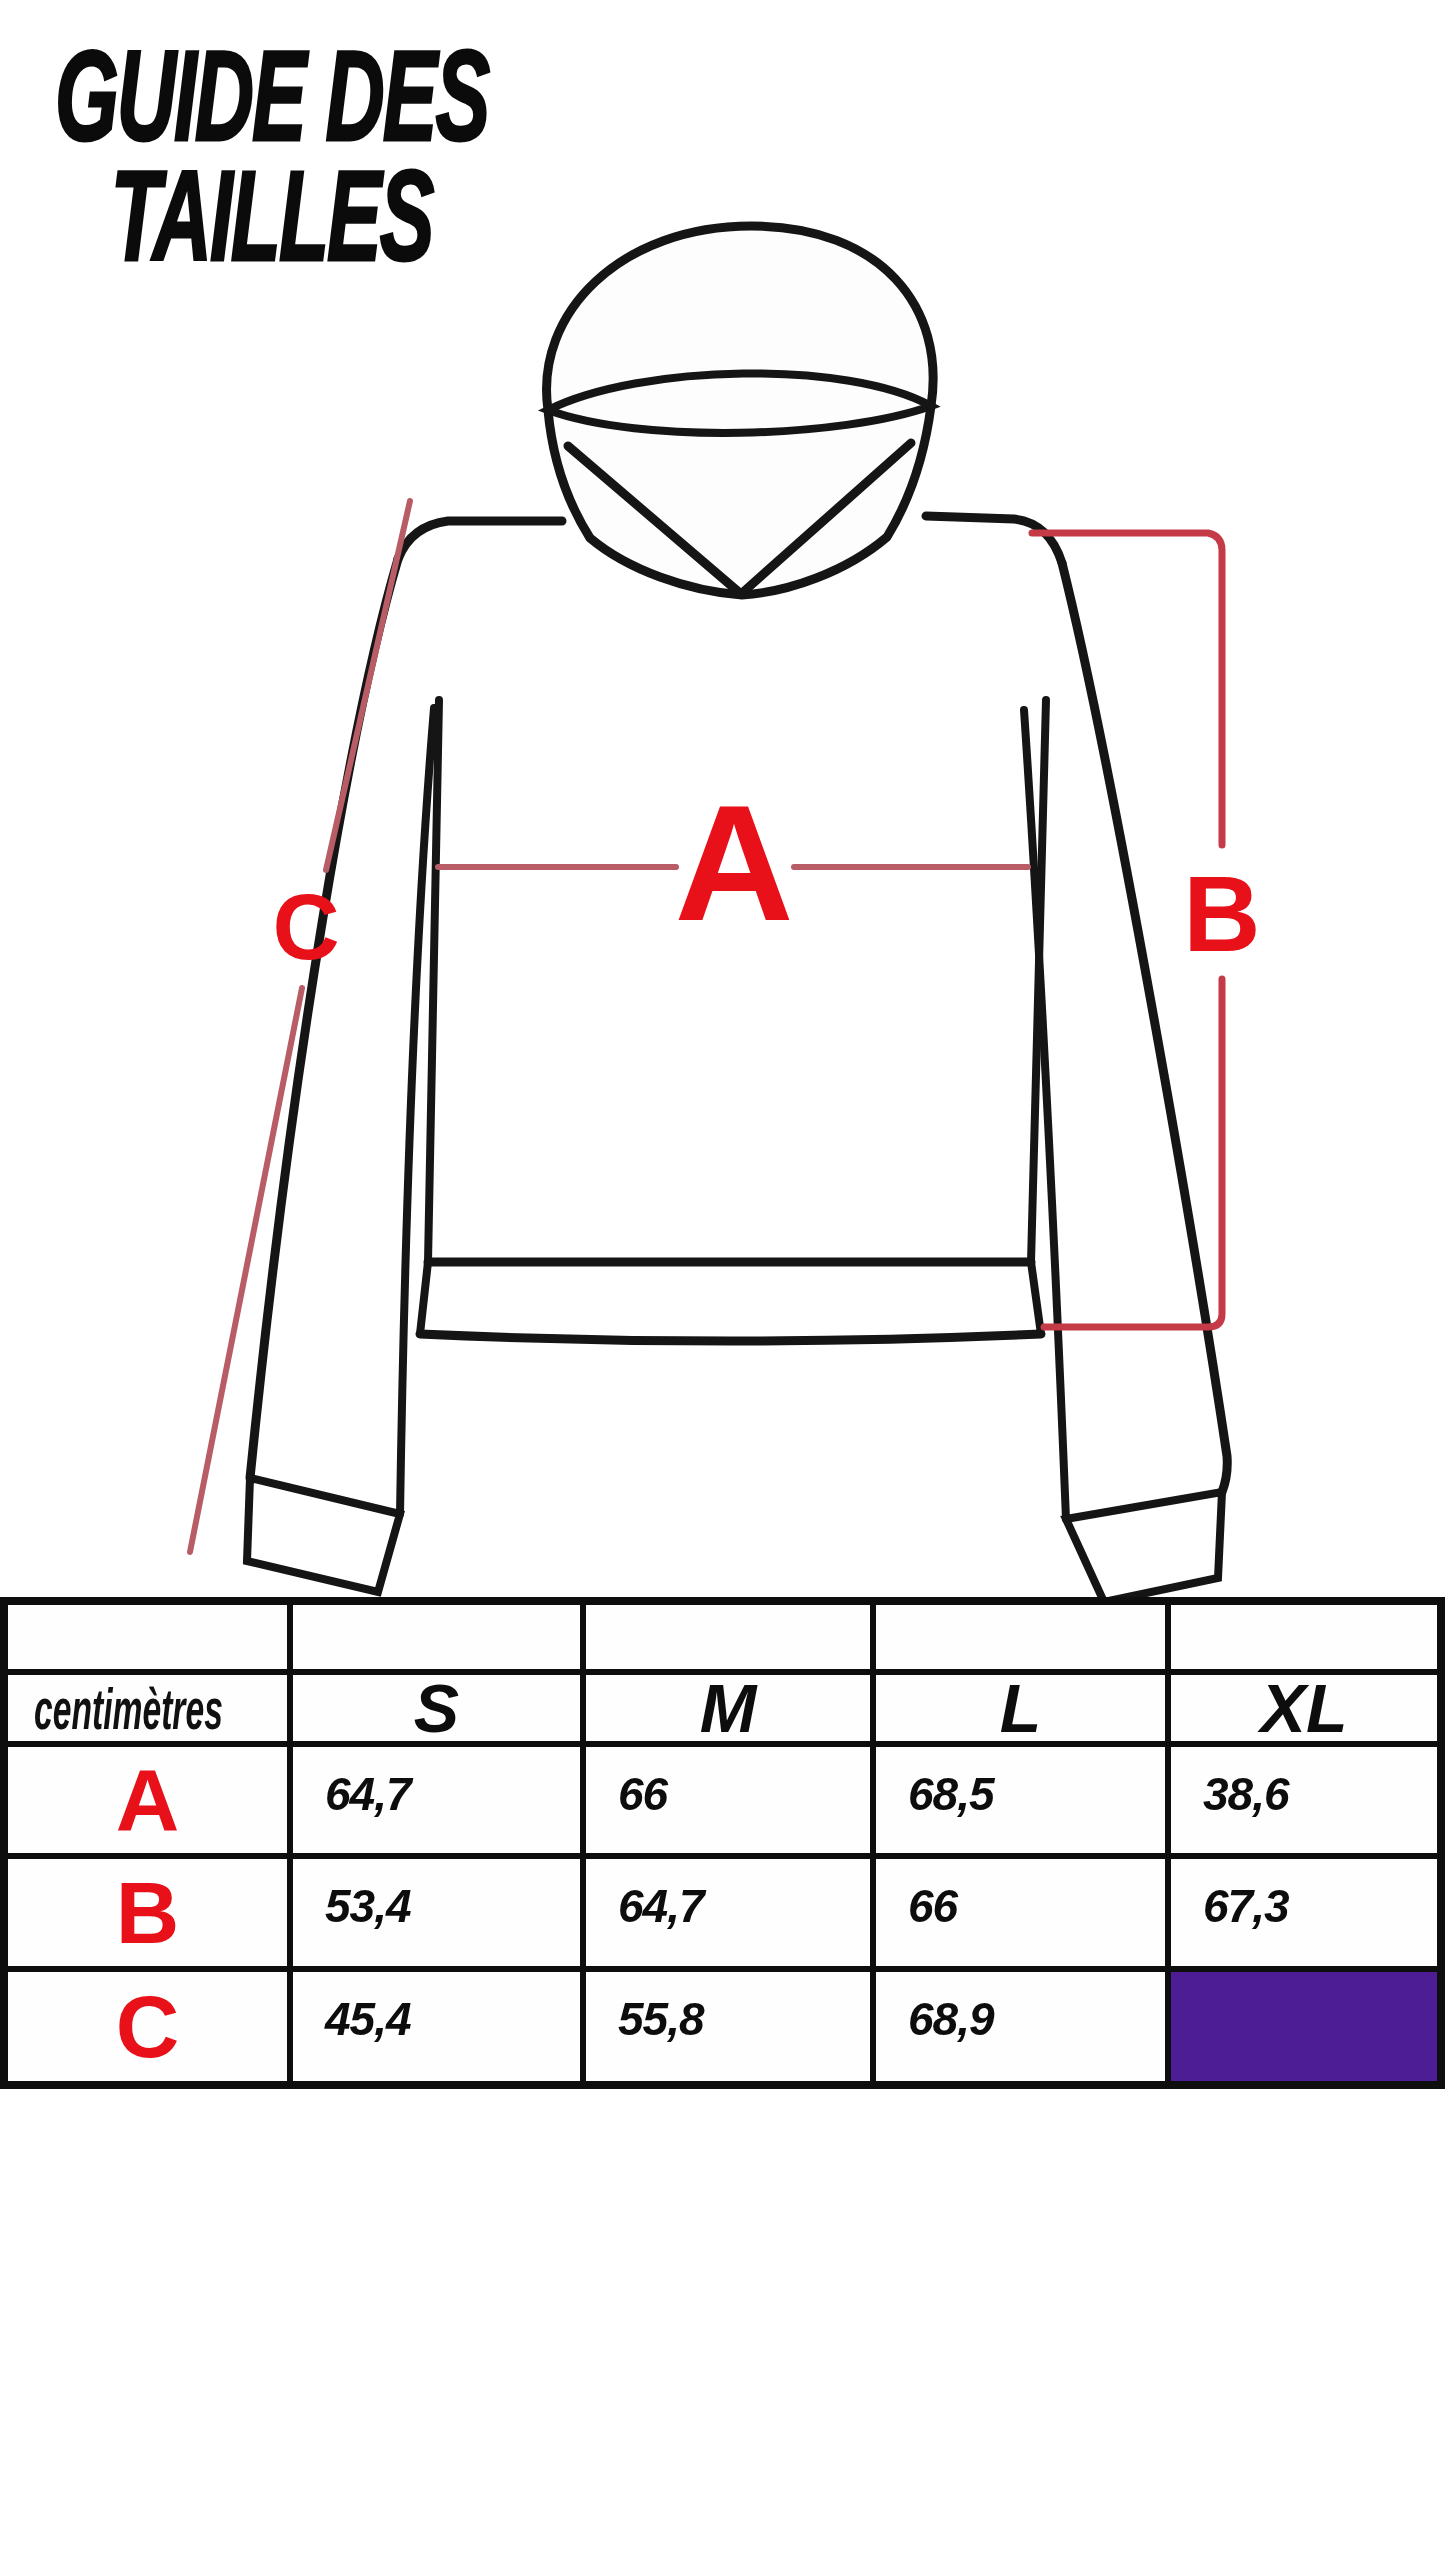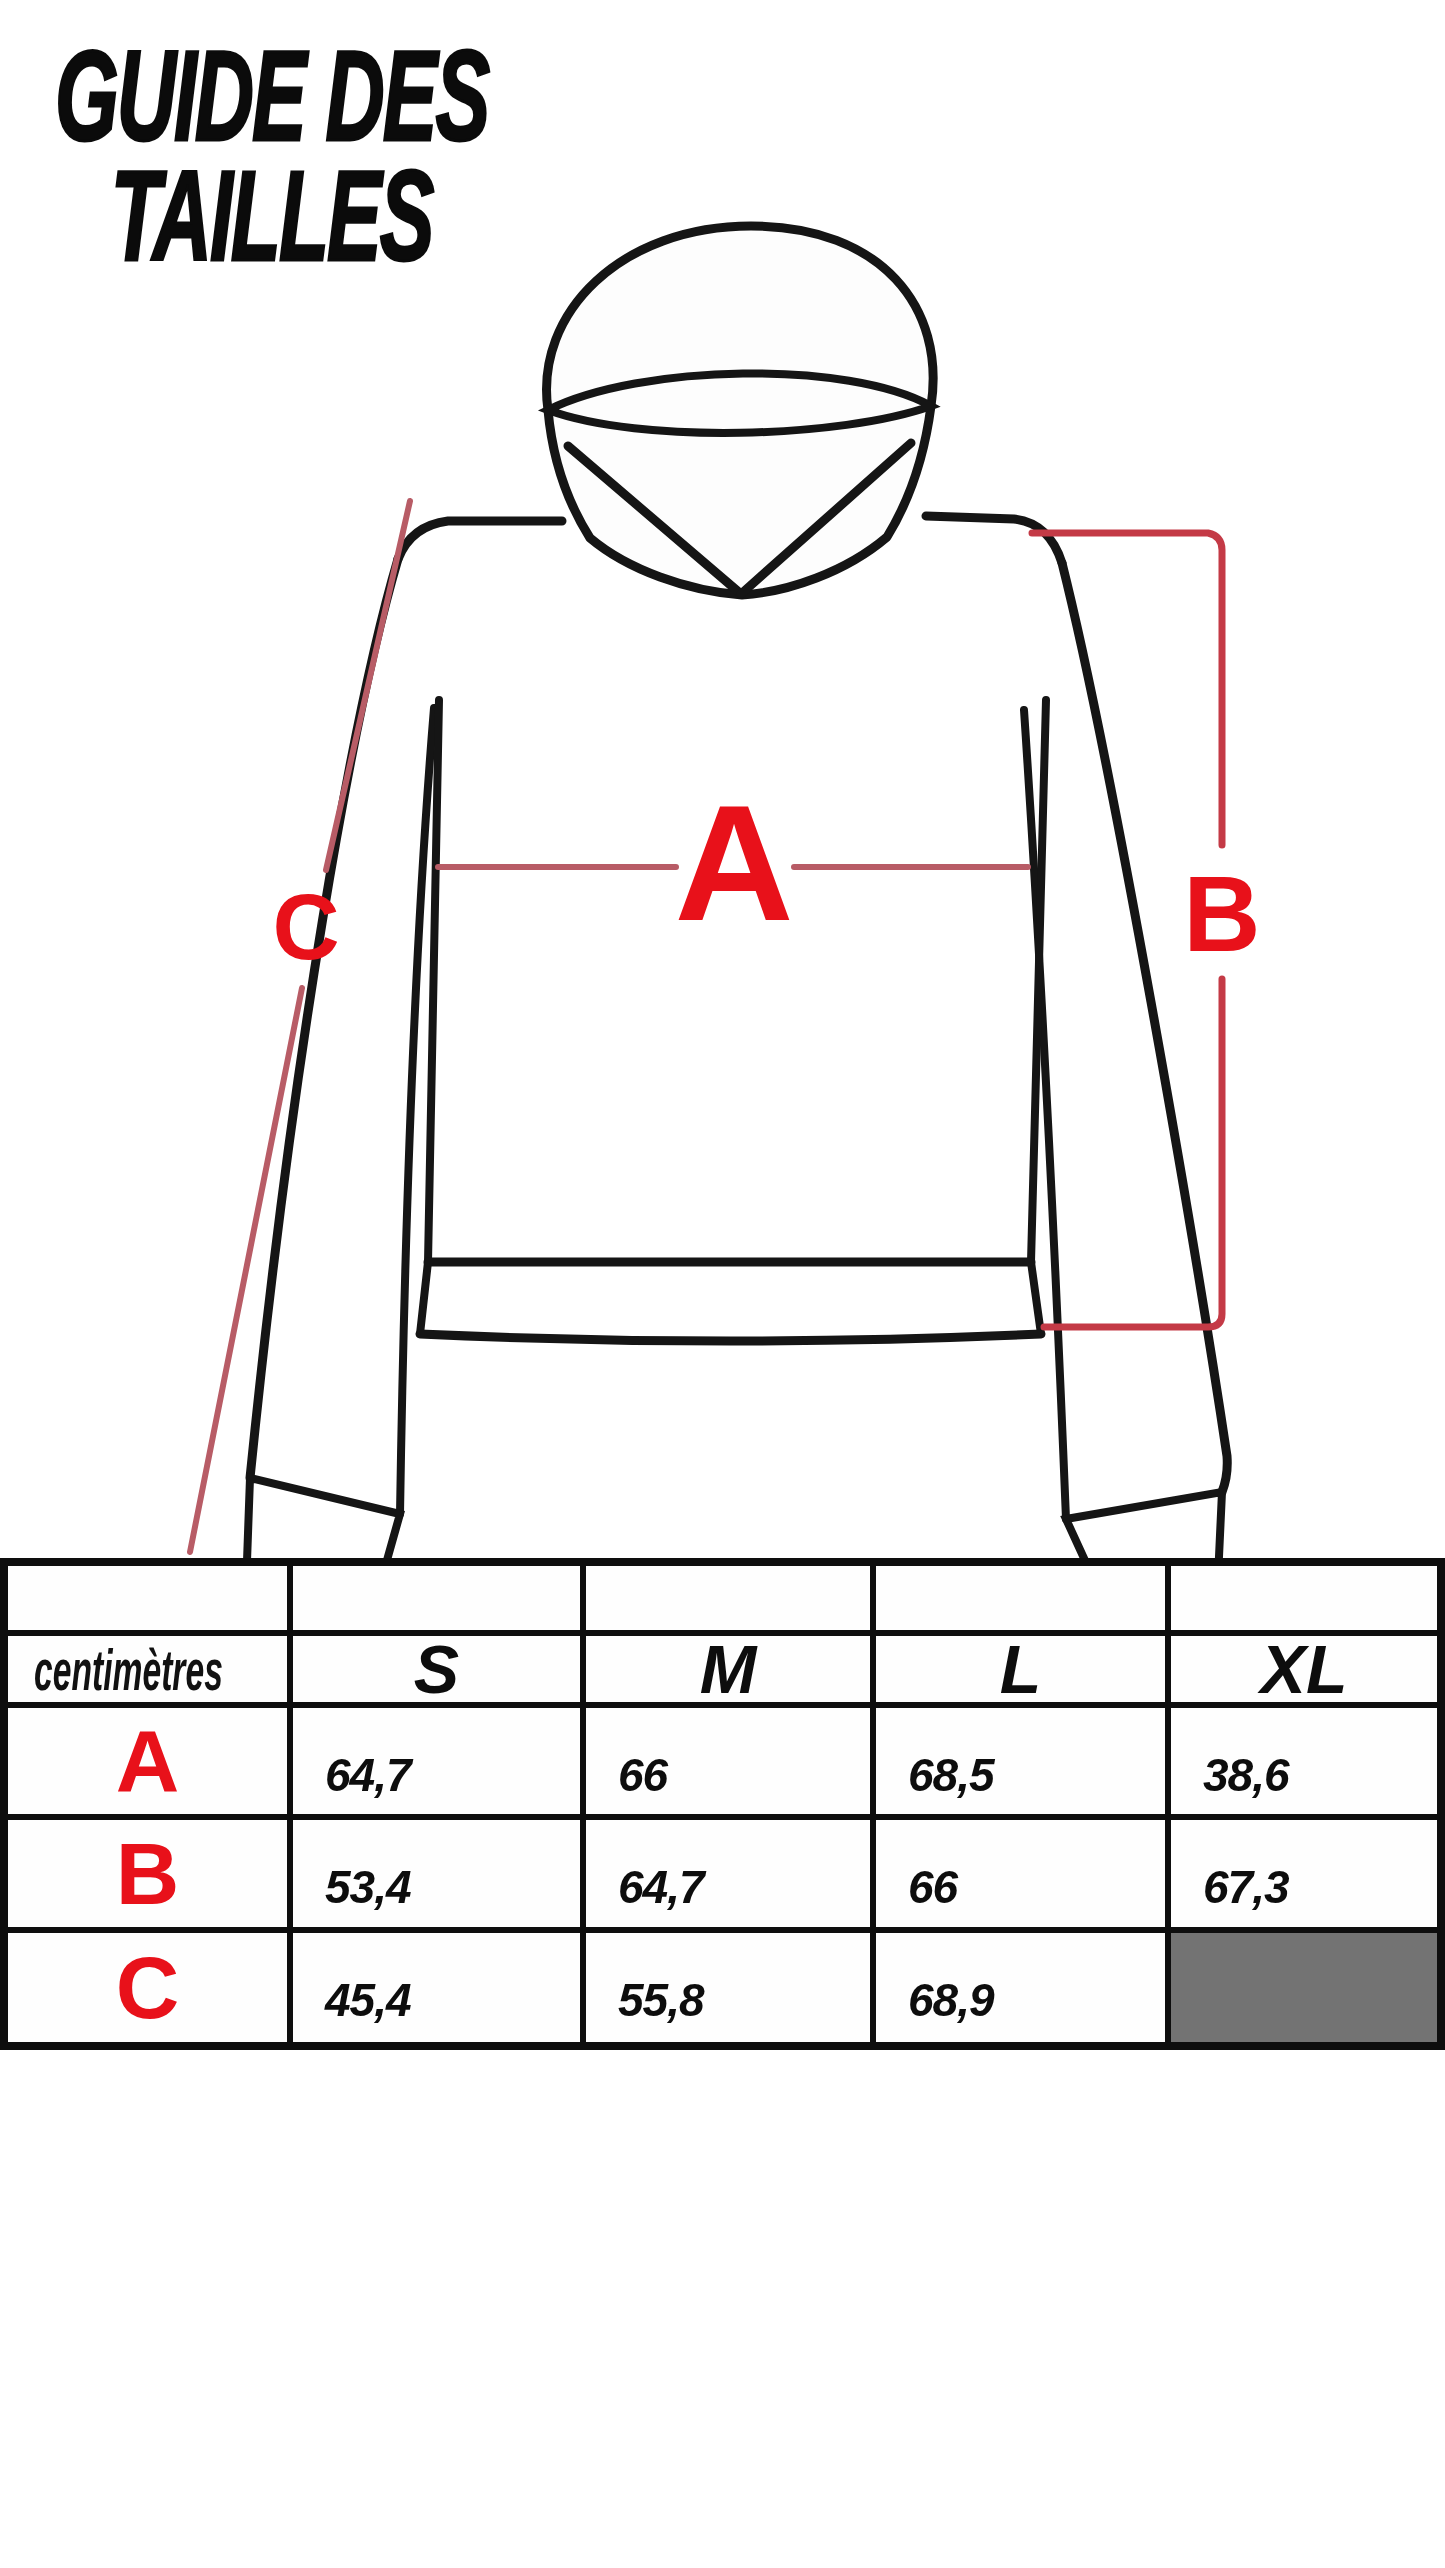--- a/index.html
+++ b/index.html
@@ -19,37 +19,37 @@
   .figure-wrap{position:absolute;left:0;top:0;width:1445px;height:1640px;}
   .figure-wrap svg{display:block;width:100%;height:100%;}
   .sketch{stroke:#151515;stroke-width:9px;fill:none;stroke-linecap:round;stroke-linejoin:round;}
   .sketch-thin{stroke:#151515;stroke-width:8px;fill:none;stroke-linecap:round;}
   .hood-fill{fill:#fdfdfd;}
   .red-soft{stroke:#b85c66;stroke-width:6px;fill:none;stroke-linecap:round;}
   .red-bracket{stroke:#c43a46;stroke-width:7px;fill:none;stroke-linecap:round;stroke-linejoin:round;}
   .red-letter{fill:#e8111a;font-weight:bold;}
   
   .size-table{
-    position:absolute;left:0;top:1558px;width:1445px;height:492px;
-    box-sizing:border-box;border:8px solid #0e0e0e;background:#737373;
+    position:absolute;left:0;top:1597px;width:1445px;height:492px;
+    box-sizing:border-box;border:8px solid #0e0e0e;background:#4c1d95;
     display:grid;
     grid-template-columns:285px 293px 290px 295px auto;
     grid-template-rows:70px 72px 112px 113px auto;
   }
   .cell{
     box-sizing:border-box;border-right:6px solid #0e0e0e;border-bottom:6px solid #0e0e0e;
     display:flex;align-items:center;overflow:hidden;background:#fefefe;
   }
   .cell.last-col{border-right:none;text-align:right;}
   .cell.last-row{border-bottom:none;}
   .cell.unit{padding-left:26px;font-size:58px;font-weight:bold;font-style:italic;color:#111;}
   .cell.unit .squeeze{transform:scaleX(0.58);transform-origin:left center;white-space:nowrap;}
   .cell.size-head{justify-content:center;font-size:68px;font-weight:bold;font-style:italic;color:#0d0d0d;}
   .cell.dim{justify-content:center;font-size:88px;font-weight:bold;color:#e8111a;}
-  .cell.val{align-items:flex-start;padding:40px 0 0 32px;font-size:46px;font-weight:bold;font-style:italic;color:#0d0d0d;letter-spacing:-1px;}
+  .cell.val{align-items:flex-start;padding:20px 0 0 32px;font-size:46px;font-weight:bold;font-style:italic;color:#0d0d0d;letter-spacing:-1px;}
 </style>
 </head>
 <body>
 
 <div class="title">
   <div>GUIDE DES</div>
   <div>TAILLES</div>
 </div>
 
 <div class="figure-wrap">

